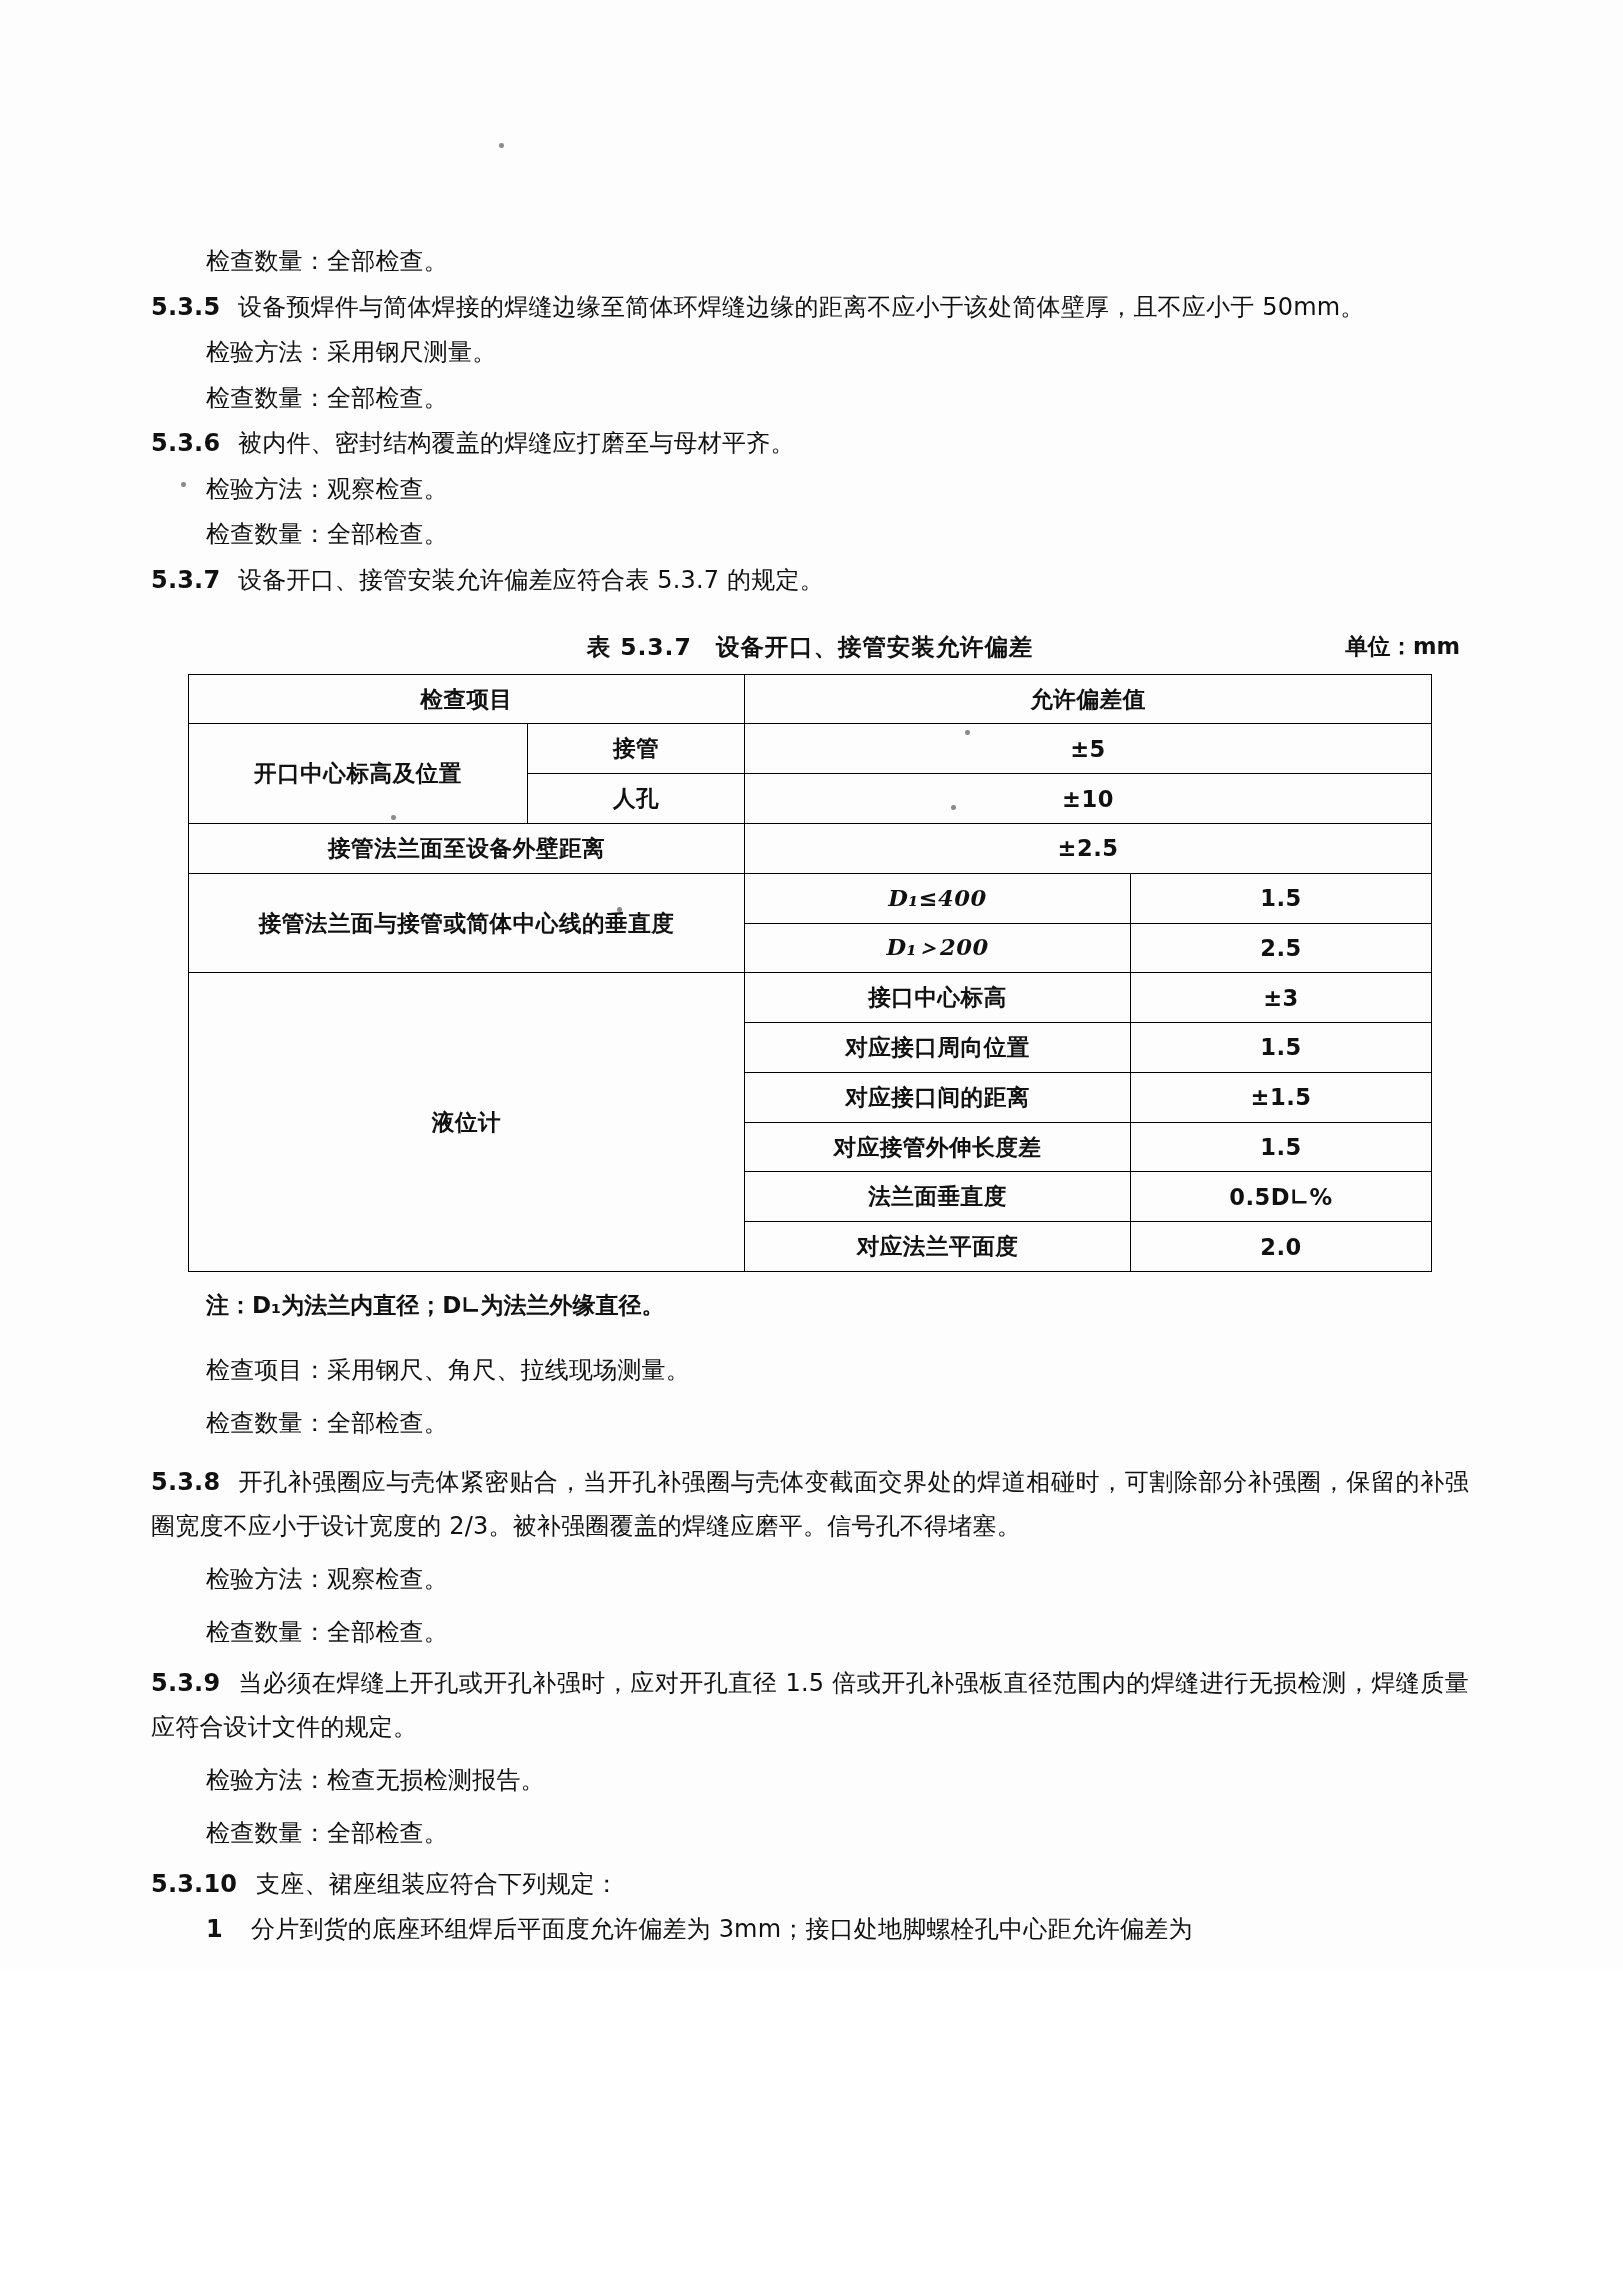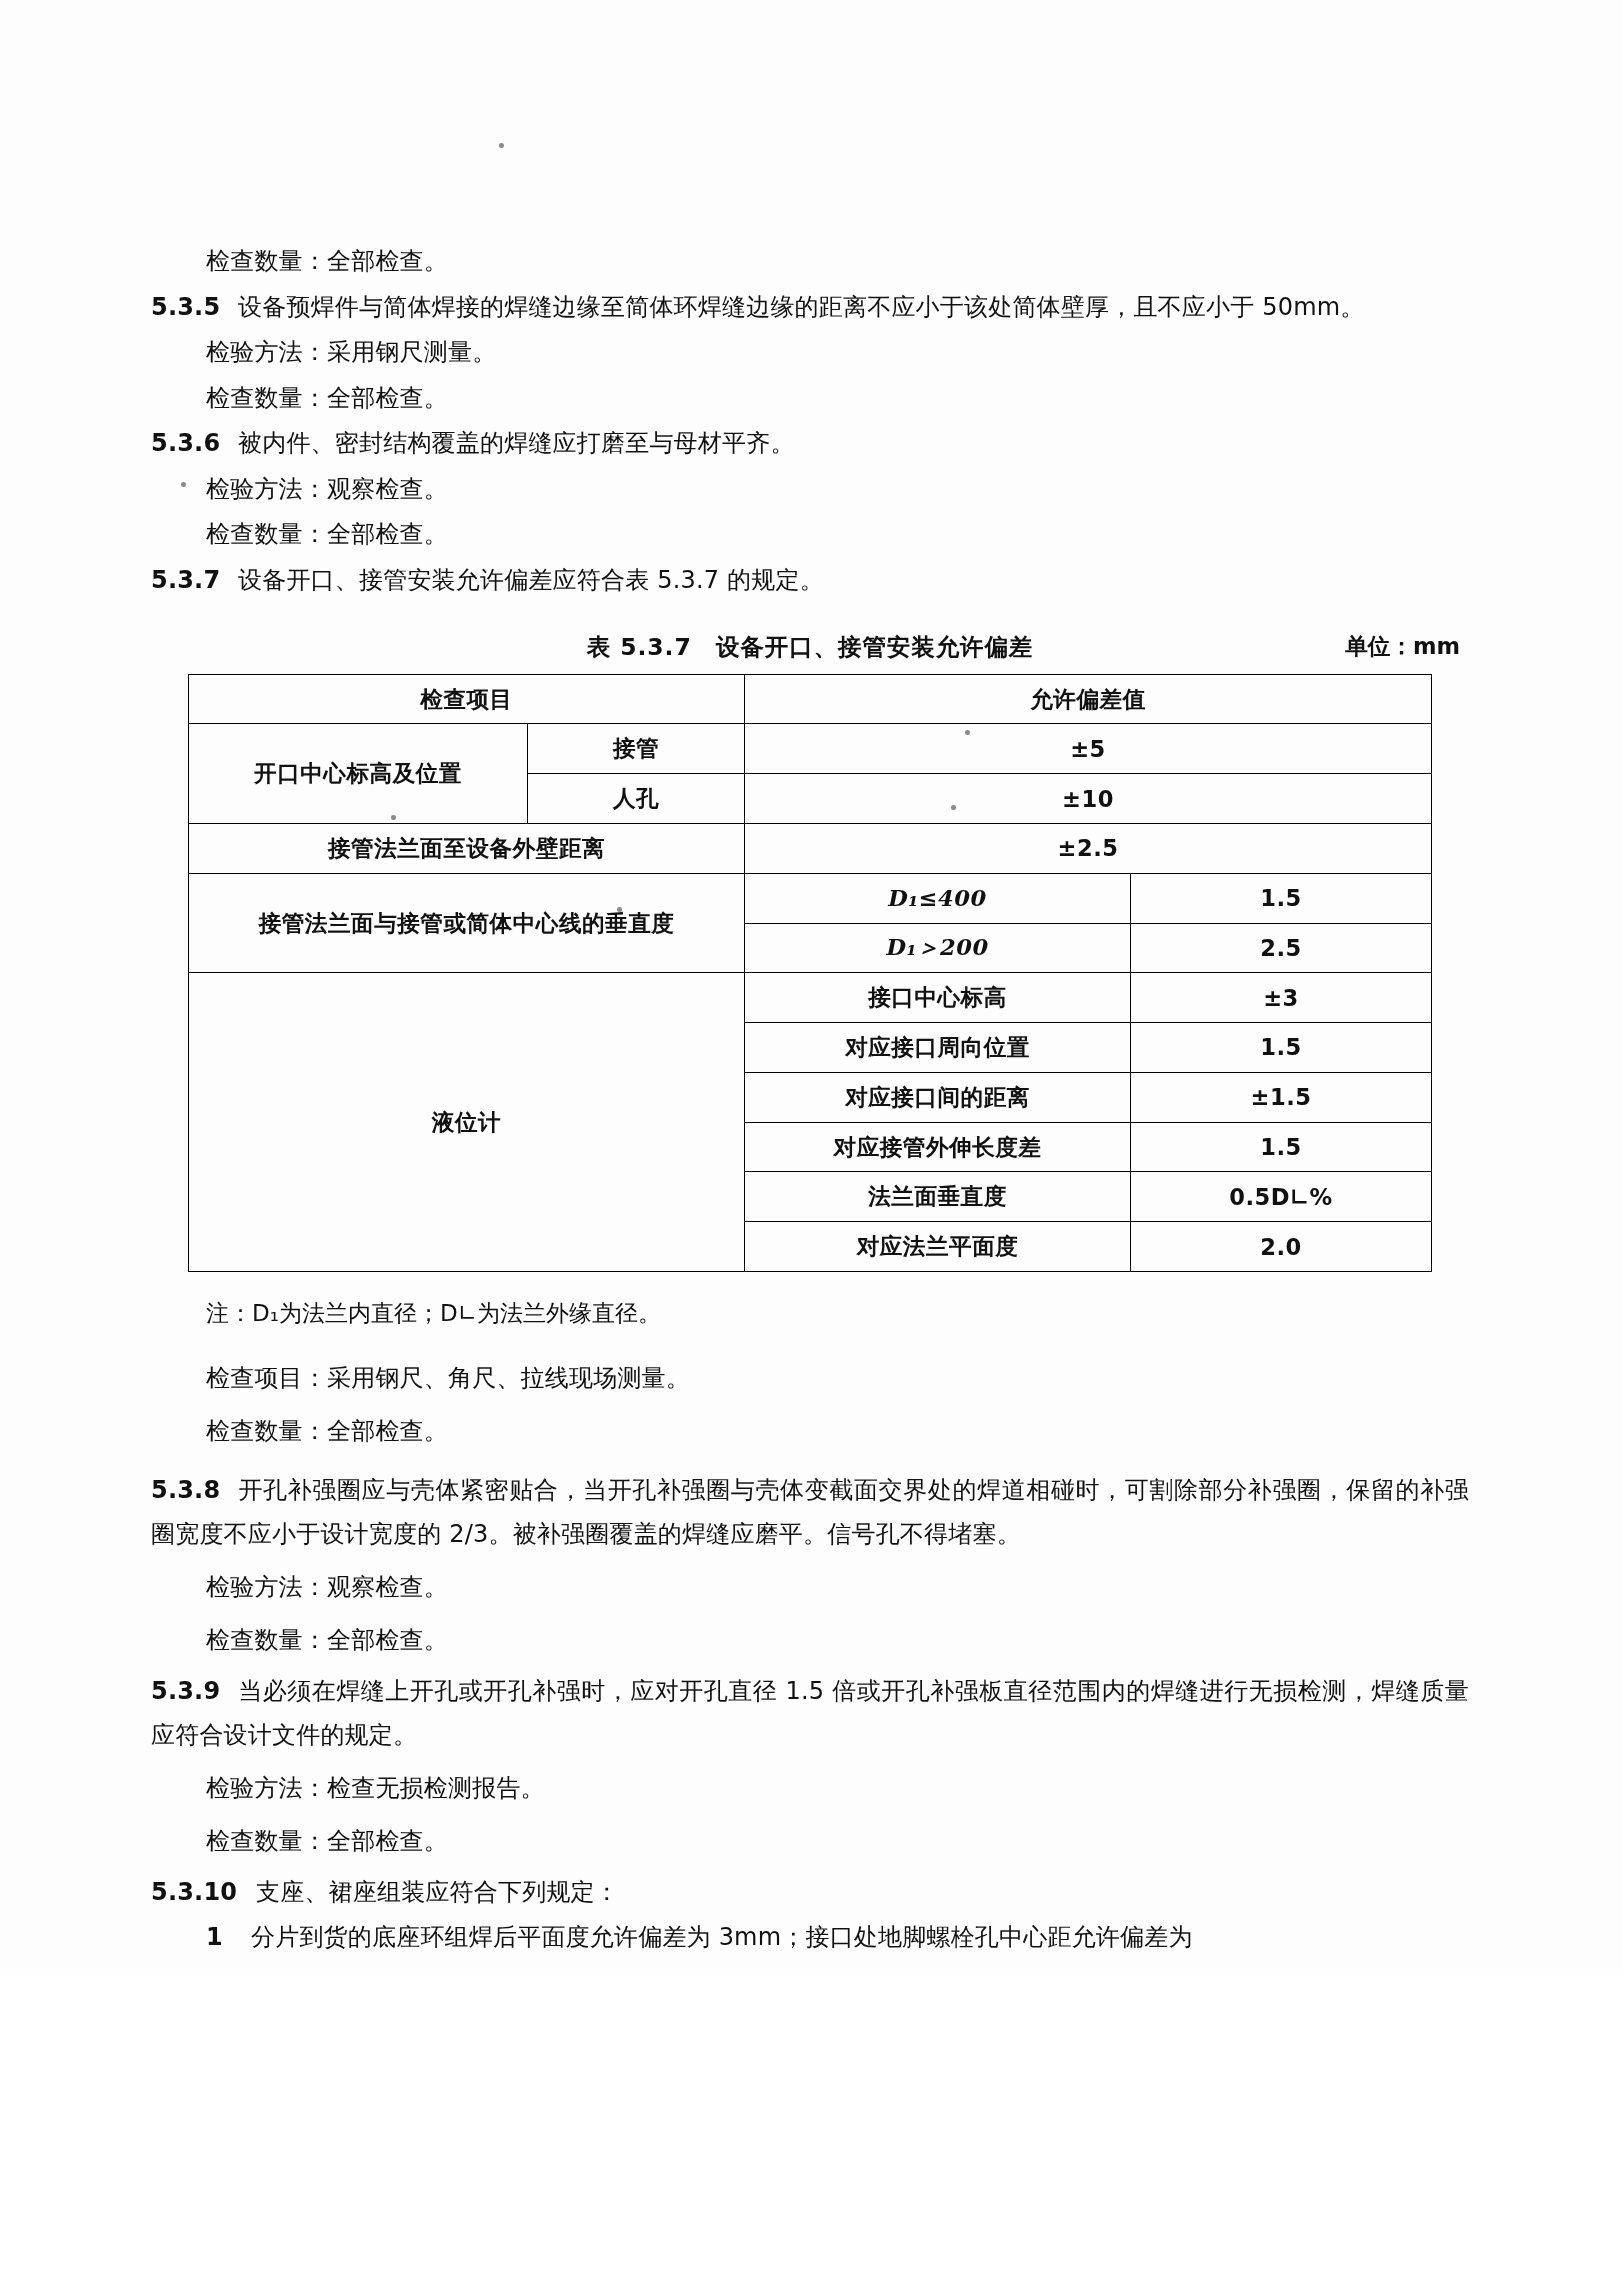--- a/index.html
+++ b/index.html
@@ -77,24 +77,25 @@
     font-size: 22.6px;
     height: 45px;
     padding: 1.9px 5.6px;
     font-weight: bold;
     letter-spacing: 0.5px;
   }
   table.spec td.hdr {
     font-weight: bold;
   }
   .note {
-    margin-top: 21px;
+    margin-top: 13px;
     font-size: 23px;
     padding-left: 55px;
     line-height: 1.8;
+    font-weight: bold;
   }
   .italic {
     font-style: italic;
     font-family: "DejaVu Serif", "Liberation Serif", serif;
   }
   .pagenum {
     position: absolute;
     left: 111px;
     top: 2105px;
     font-size: 21.7px;

